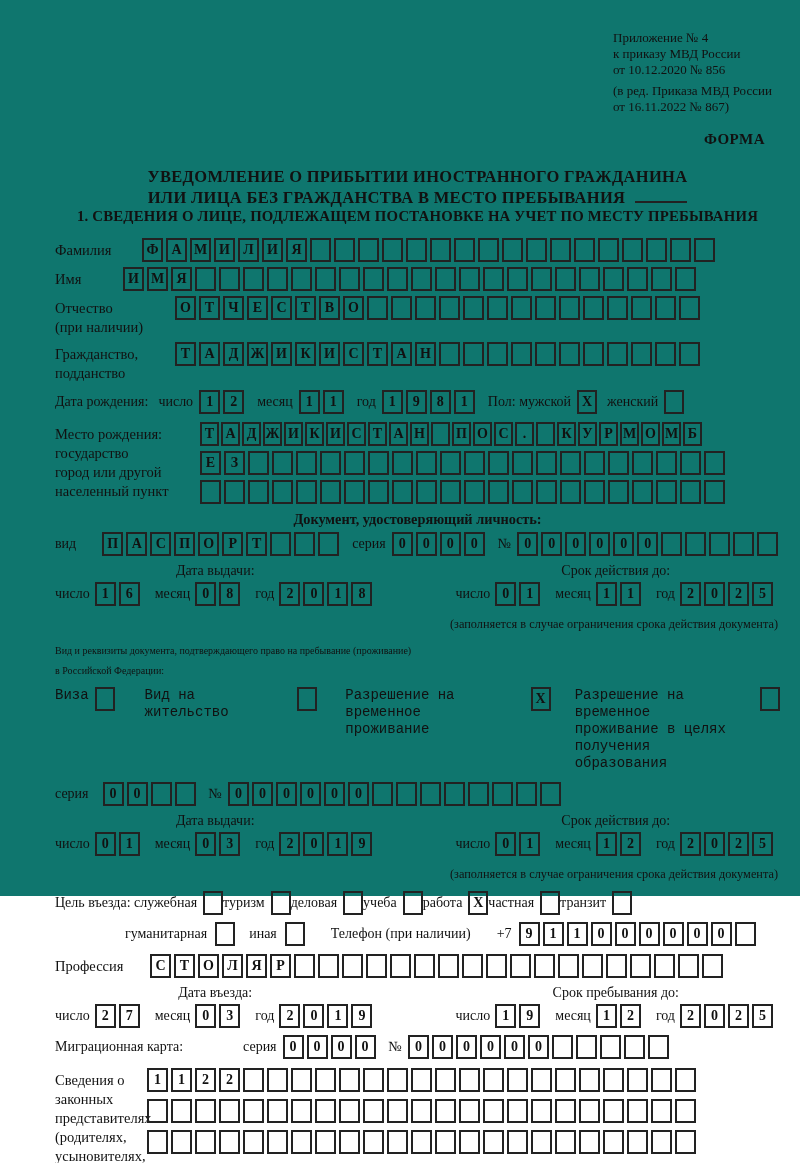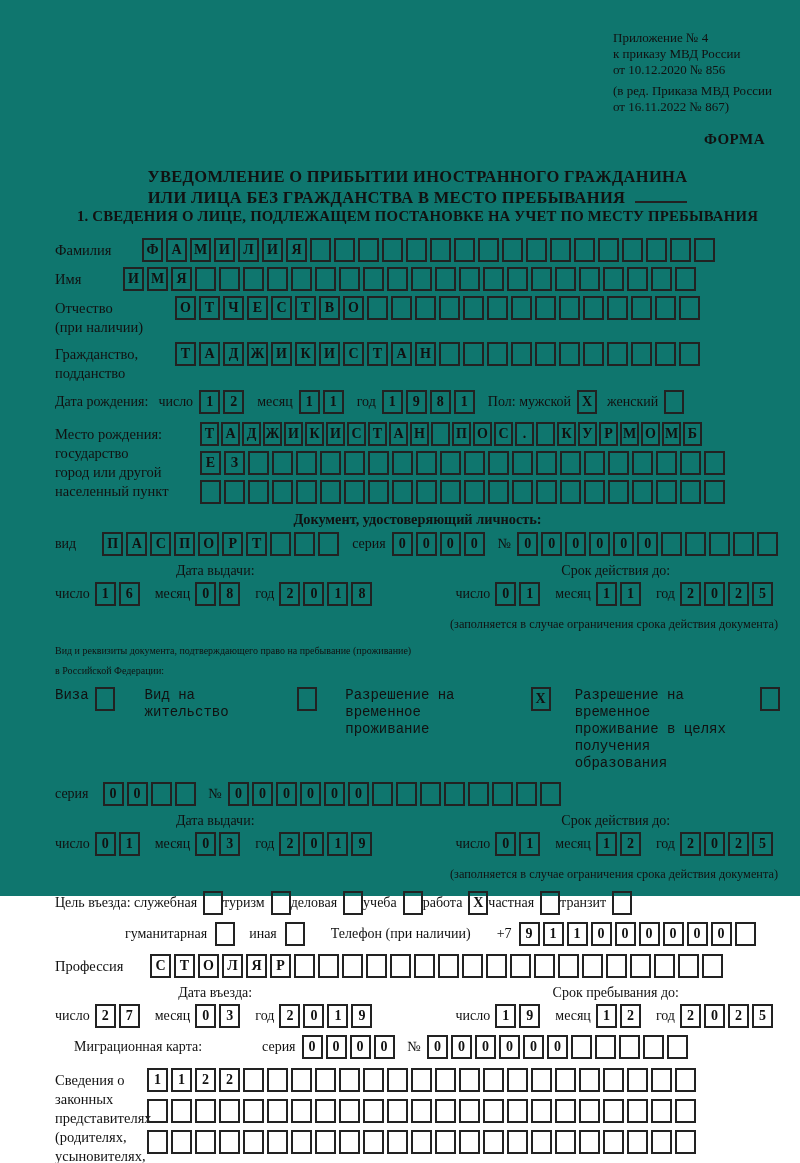--- a/index.html
+++ b/index.html
@@ -641,21 +641,21 @@
         <span class="cells">
             <span class="cell">2</span>
             <span class="cell">0</span>
             <span class="cell">2</span>
             <span class="cell">5</span>
           </span>
       </div>
     </div>
   </div>
 
-  <div class="inline-row" style="margin-top:7px;margin-left:19px;">
+  <div class="inline-row" style="margin-top:7px;">
     <span>Миграционная карта:</span>
     <span class="word" style="margin-left:60px;">серия</span>
     <span class="cells">
         <span class="cell">0</span>
         <span class="cell">0</span>
         <span class="cell">0</span>
         <span class="cell">0</span>
       </span>
     <span class="word">№</span>
     <span class="cells">

